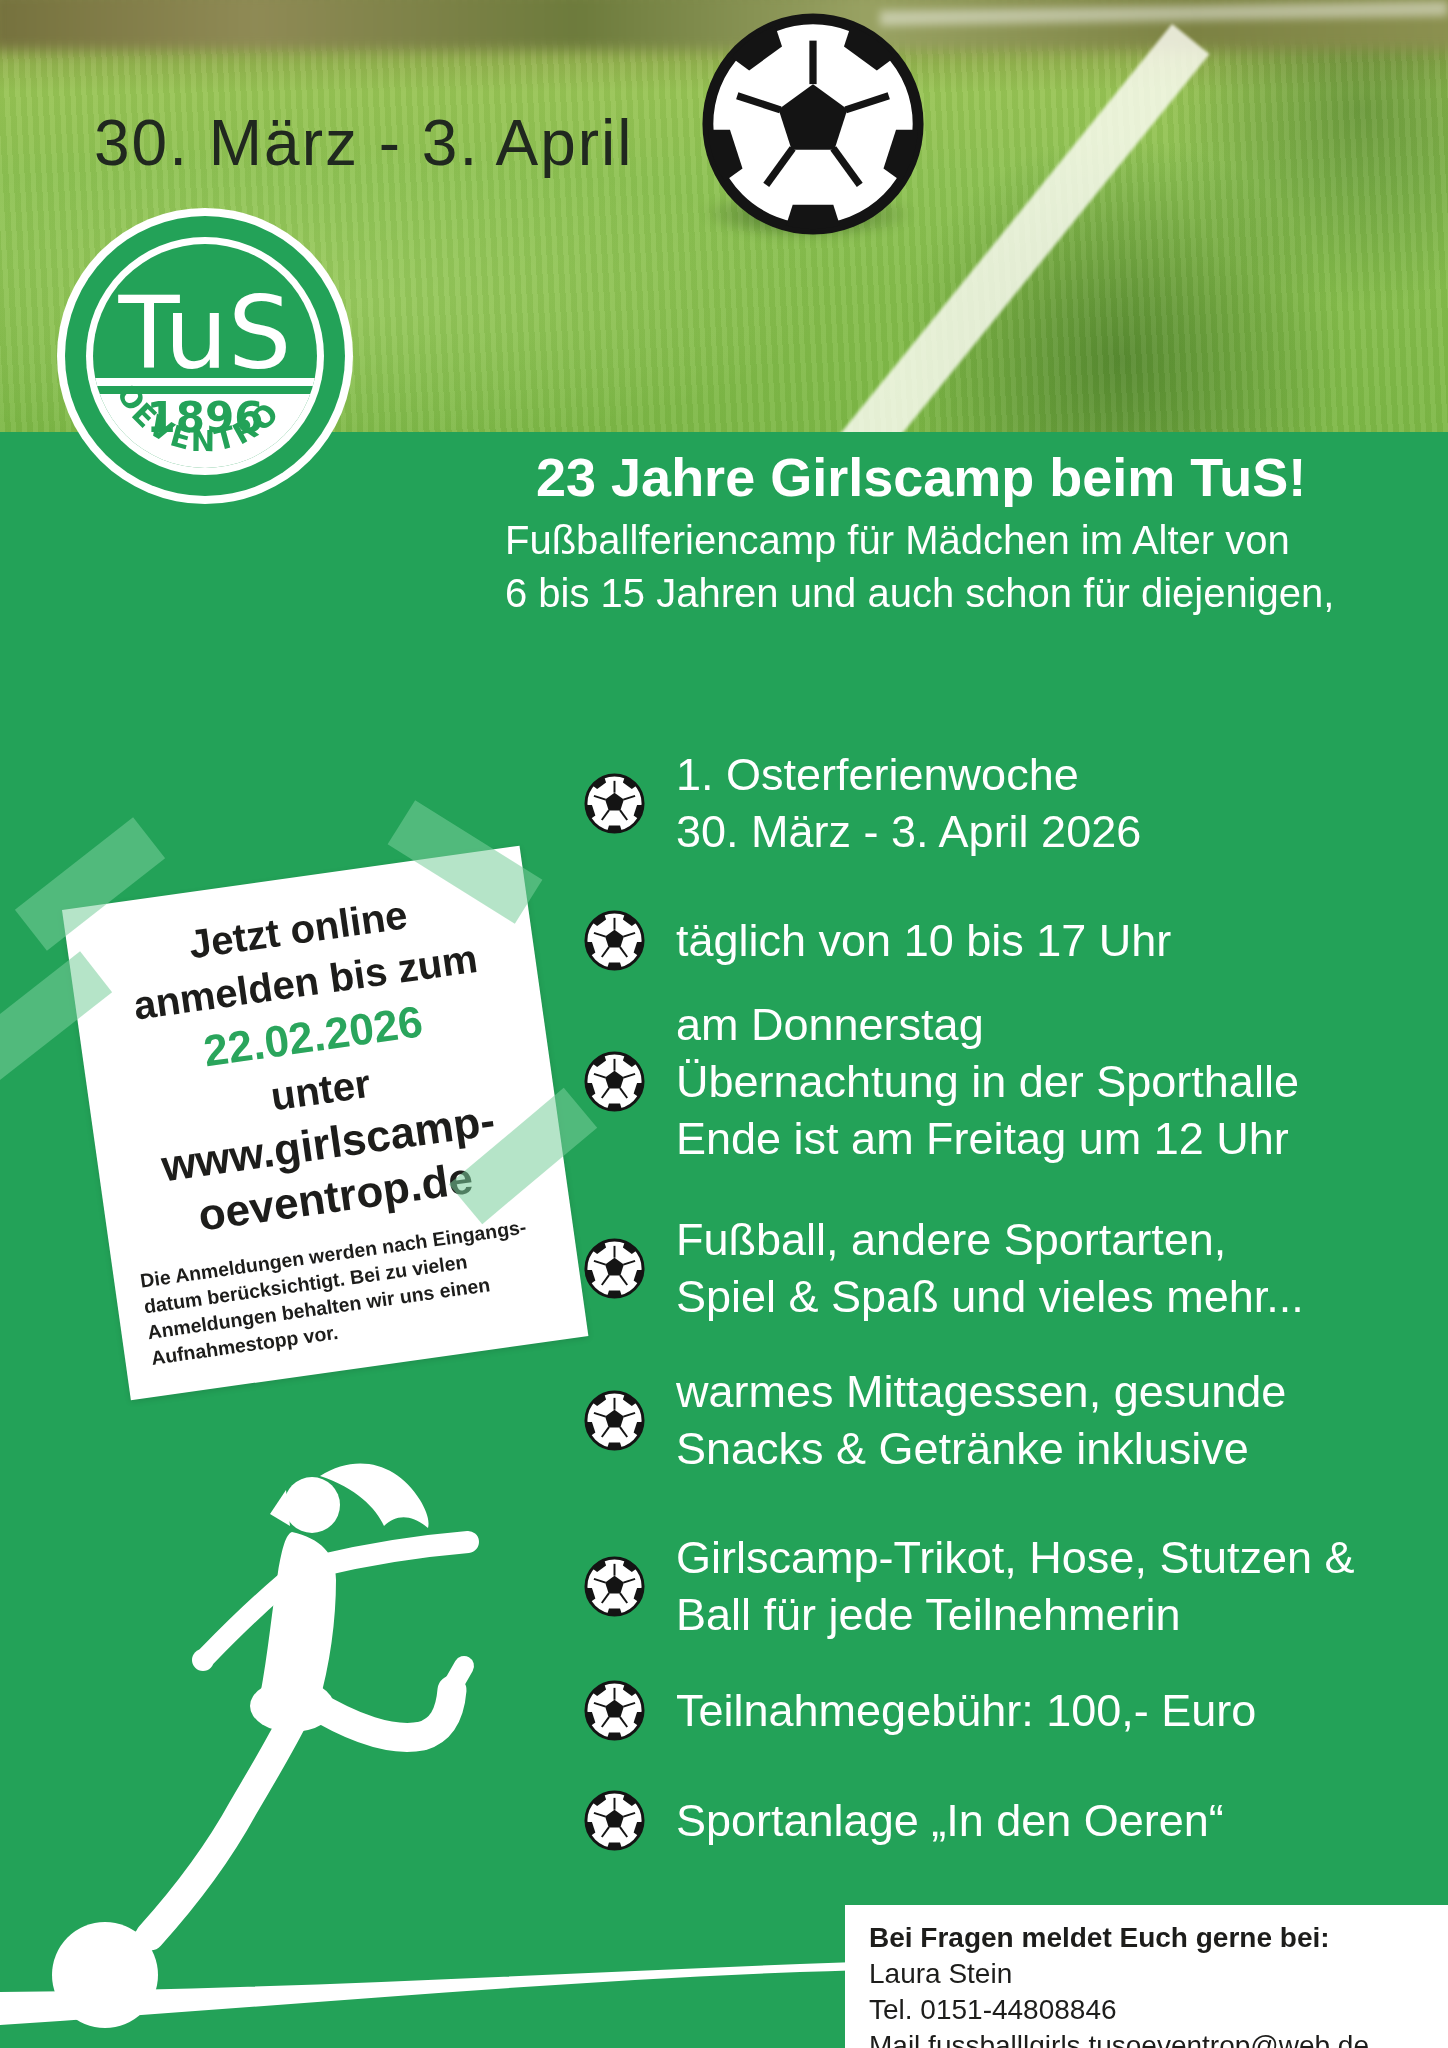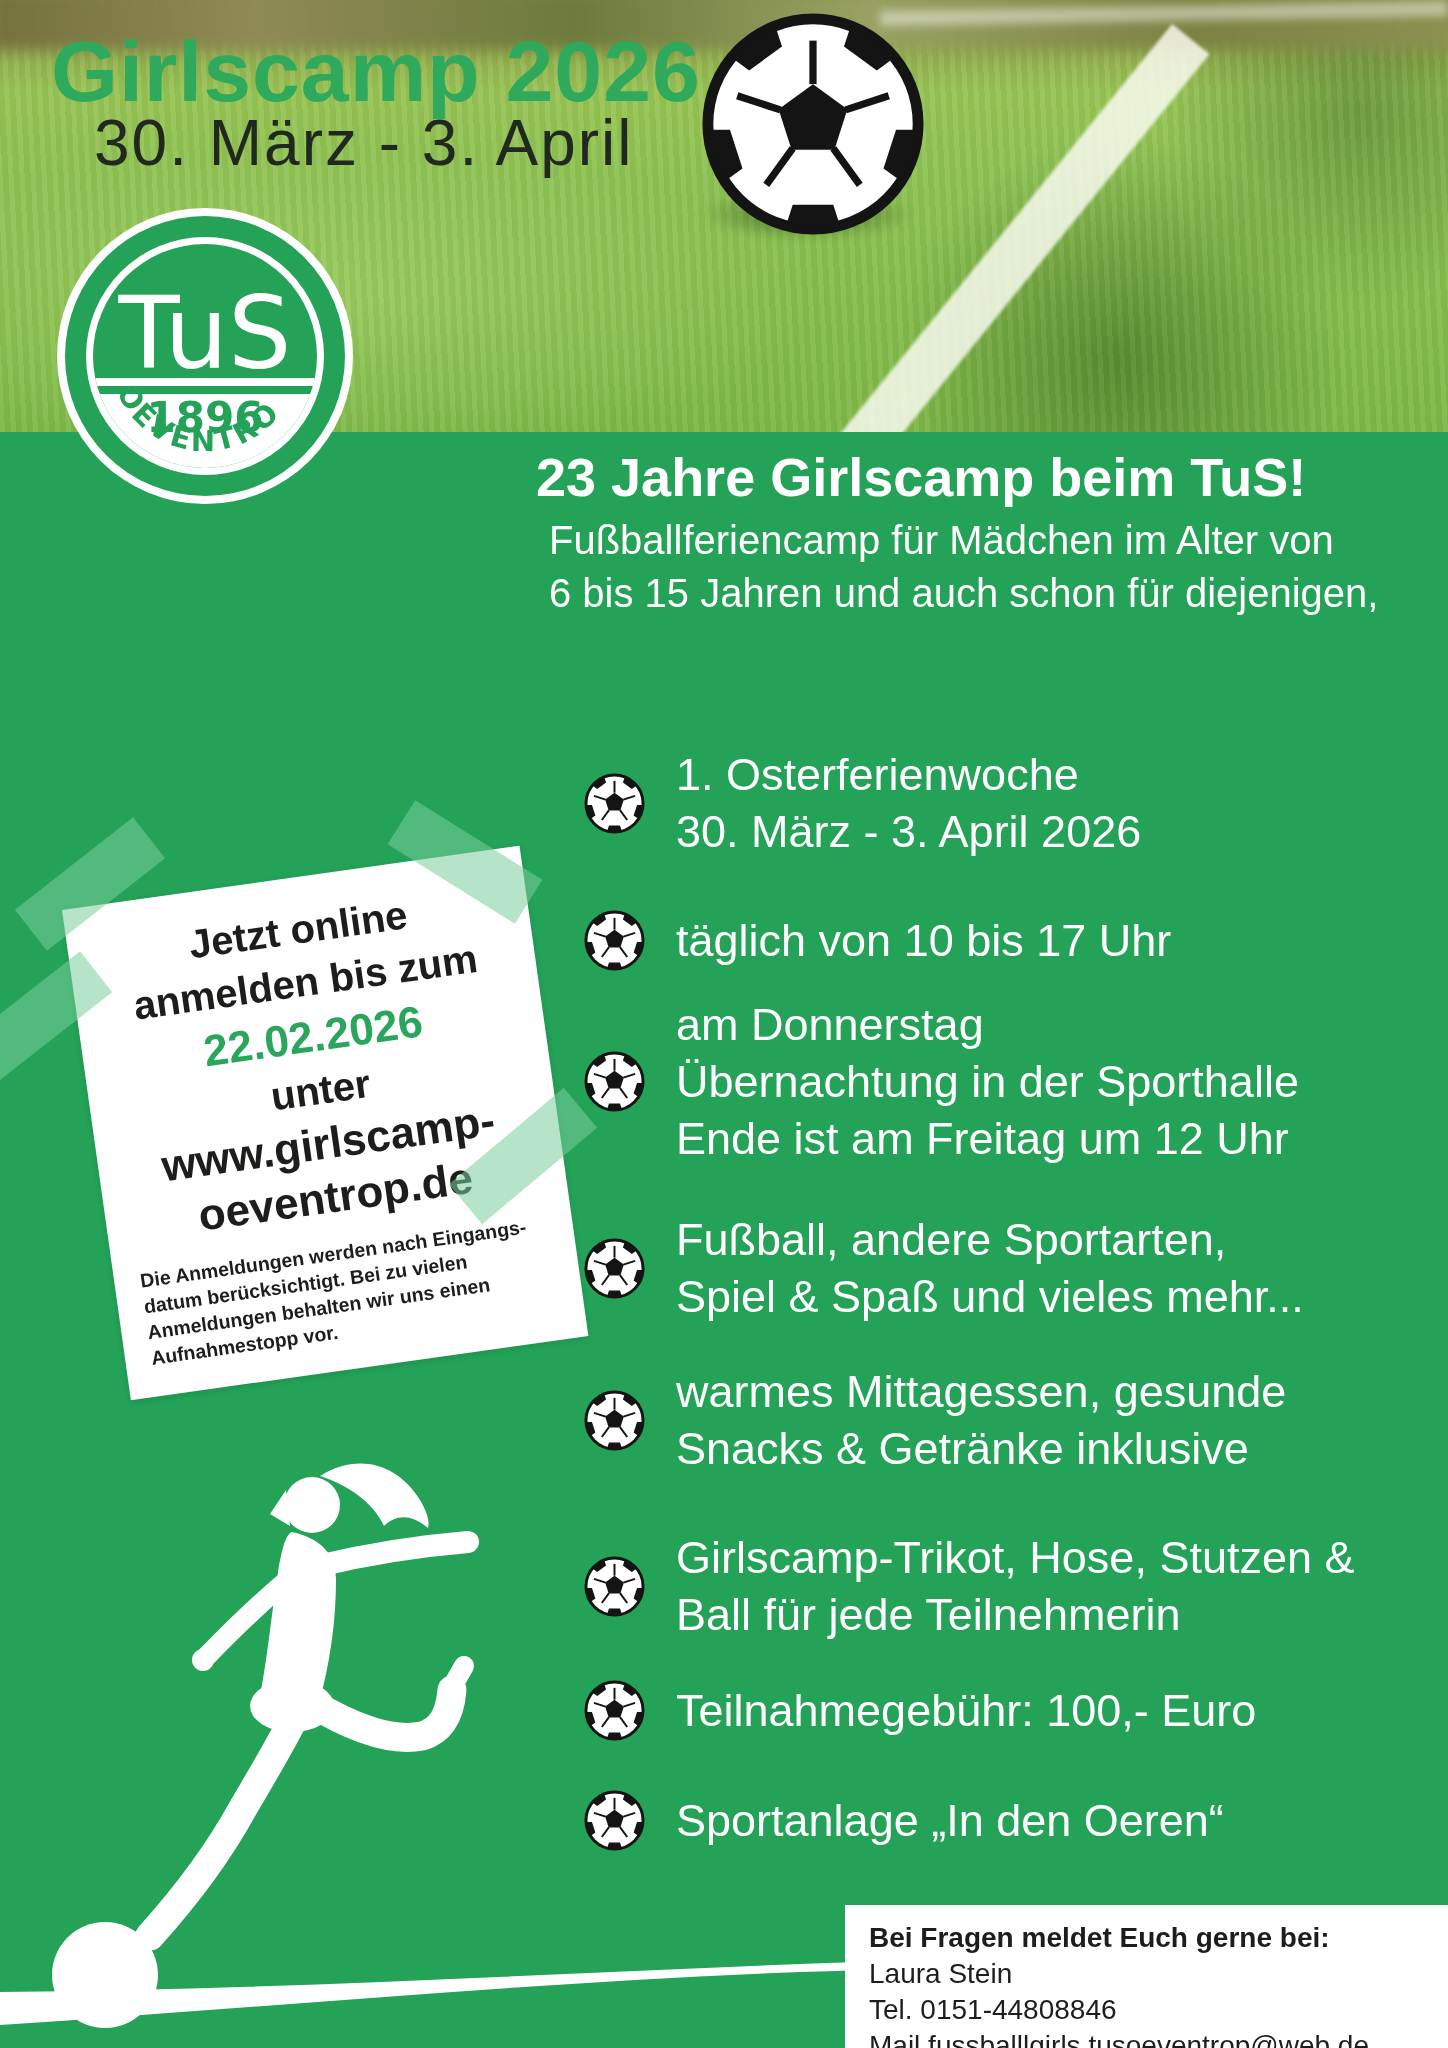--- a/index.html
+++ b/index.html
@@ -31,21 +31,21 @@
     letter-spacing:1px;white-space:nowrap;}
   #sub-title{left:94px;top:106px;font-size:64px;font-weight:normal;color:#20281f;
     letter-spacing:2px;white-space:nowrap;}
 
   
   #badge{left:55px;top:206px;}
 
   
   #intro-heading{left:536px;top:446px;font-size:54px;font-weight:bold;color:#ffffff;white-space:nowrap;}
   #intro-par{left:505px;top:514px;font-size:40px;line-height:53px;color:#ffffff;}
-  #intro-par span{display:block;white-space:nowrap;margin-left:44px;}
+  #intro-par span{display:block;white-space:nowrap;}
 
   
   .bullet{position:absolute;left:583px;display:flex;align-items:center;gap:30px;margin-top:11px;}
   .bullet .txt{font-size:45px;line-height:57px;color:#ffffff;}
   .bullet .txt span{display:block;white-space:nowrap;}
   .ball-ico{width:63px;height:63px;flex:0 0 63px;}
 
   
   #note{left:62px;top:910px;width:462px;min-height:450px;background:#ffffff;
     transform:rotate(-8deg);transform-origin:0 0;color:#1d1d1b;
@@ -105,21 +105,20 @@
     <div id="grass-texture" class="abs"></div>
     <div id="trees" class="abs"></div>
     <div id="far-line" class="abs"></div>
     <div id="pitch-line" class="abs"></div>
     <div id="ball-shadow" class="abs"></div>
     <svg id="photo-ball" class="abs" width="232" height="232">
         <use href="#ball"></use>
       </svg>
   </div>
 
-  <div id="main-title" class="abs">Girlscamp 2026</div>
   <div id="sub-title" class="abs">30. März - 3. April</div>
 
   <svg id="badge" class="abs" width="300" height="300" viewBox="0 0 300 300">
     <defs>
         <clipPath id="inner">
           <circle cx="150" cy="150" r="112"></circle>
         </clipPath>
       </defs>
     <circle cx="150" cy="150" r="148" fill="#ffffff"></circle>
     <circle cx="150" cy="150" r="140" fill="#23a258"></circle>

